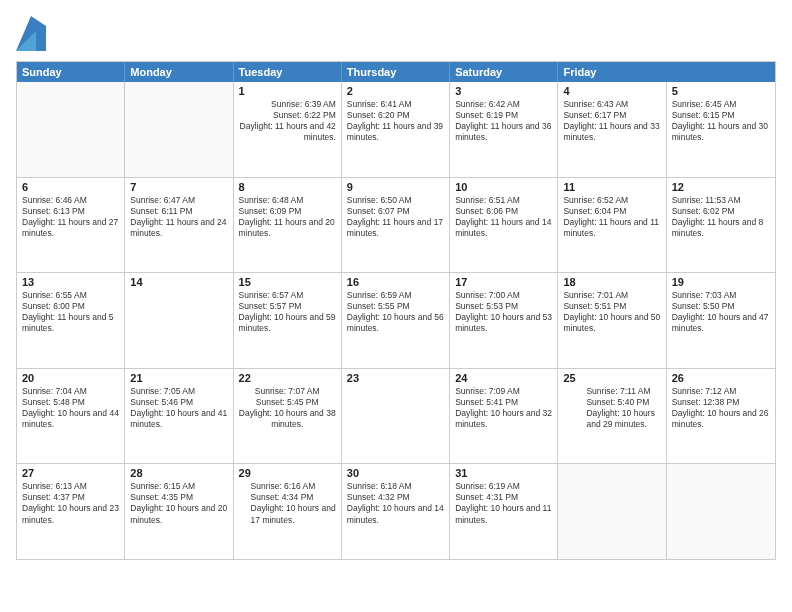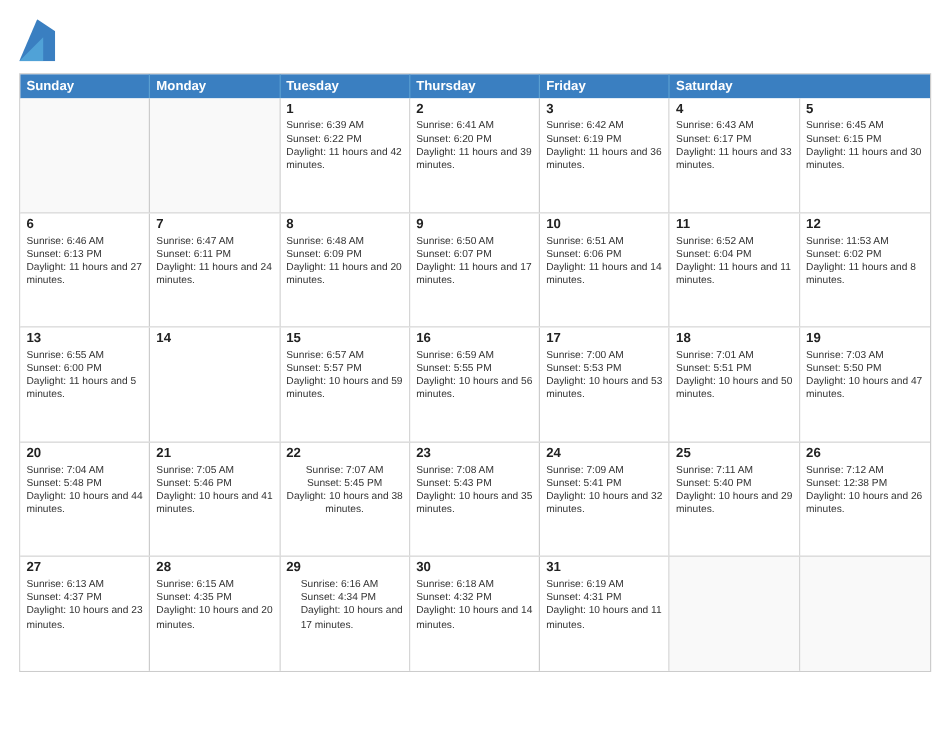--- a/index.html
+++ b/index.html
@@ -134,30 +134,30 @@
       <div class="location"></div>
     </div>
   </div>
 
   <div class="calendar">
     <div class="cal-header">
     <div class="cal-header-cell">Sunday</div>
         <div class="cal-header-cell">Monday</div>
         <div class="cal-header-cell">Tuesday</div>
         <div class="cal-header-cell">Thursday</div>
+        <div class="cal-header-cell">Saturday</div>
         <div class="cal-header-cell">Friday</div>
-        <div class="cal-header-cell">Saturday</div>
       </div>
     <div class="cal-body">
     <div class="cal-row">
           <div class="cal-cell empty"></div>
           <div class="cal-cell empty"></div>
           <div class="cal-cell">
             <div class="day-num">1</div>
-            <div class="cell-text" style="white-space: pre-line;">Sunrise: 6:39 AM
+            <div class="cell-text" style="white-space: pre-line; text-align: right;">Sunrise: 6:39 AM
 Sunset: 6:22 PM
 Daylight: 11 hours and 42 minutes.</div>
           </div>
           <div class="cal-cell">
             <div class="day-num">2</div>
             <div class="cell-text" style="white-space: pre-line;">Sunrise: 6:41 AM
 Sunset: 6:20 PM
 Daylight: 11 hours and 39 minutes.</div>
           </div>
           <div class="cal-cell">
@@ -278,33 +278,30 @@
 Daylight: 10 hours and 41 minutes.</div>
           </div>
           <div class="cal-cell">
             <div class="day-num">22</div>
             <div class="cell-text" style="white-space: pre-line; text-align: center;">Sunrise: 7:07 AM
 Sunset: 5:45 PM
 Daylight: 10 hours and 38 minutes.</div>
           </div>
           <div class="cal-cell">
             <div class="day-num">23</div>
-            <div class="cell-text" style="white-space: pre-line;">Sunrise: 7:08 AM
-Sunset: 5:43 PM
-Daylight: 10 hours and 35 minutes.</div>
           </div>
           <div class="cal-cell">
             <div class="day-num">24</div>
             <div class="cell-text" style="white-space: pre-line;">Sunrise: 7:09 AM
 Sunset: 5:41 PM
 Daylight: 10 hours and 32 minutes.</div>
           </div>
           <div class="cal-cell">
             <div class="day-num">25</div>
-            <div class="cell-text" style="white-space: pre-line;">Sunrise: 7:11 AM
+            <div class="cell-text" style="white-space: pre-line; margin-left: 23px;">Sunrise: 7:11 AM
 Sunset: 5:40 PM
 Daylight: 10 hours and 29 minutes.</div>
           </div>
           <div class="cal-cell">
             <div class="day-num">26</div>
             <div class="cell-text" style="white-space: pre-line;">Sunrise: 7:12 AM
 Sunset: 12:38 PM
 Daylight: 10 hours and 26 minutes.</div>
           </div>
         </div>

